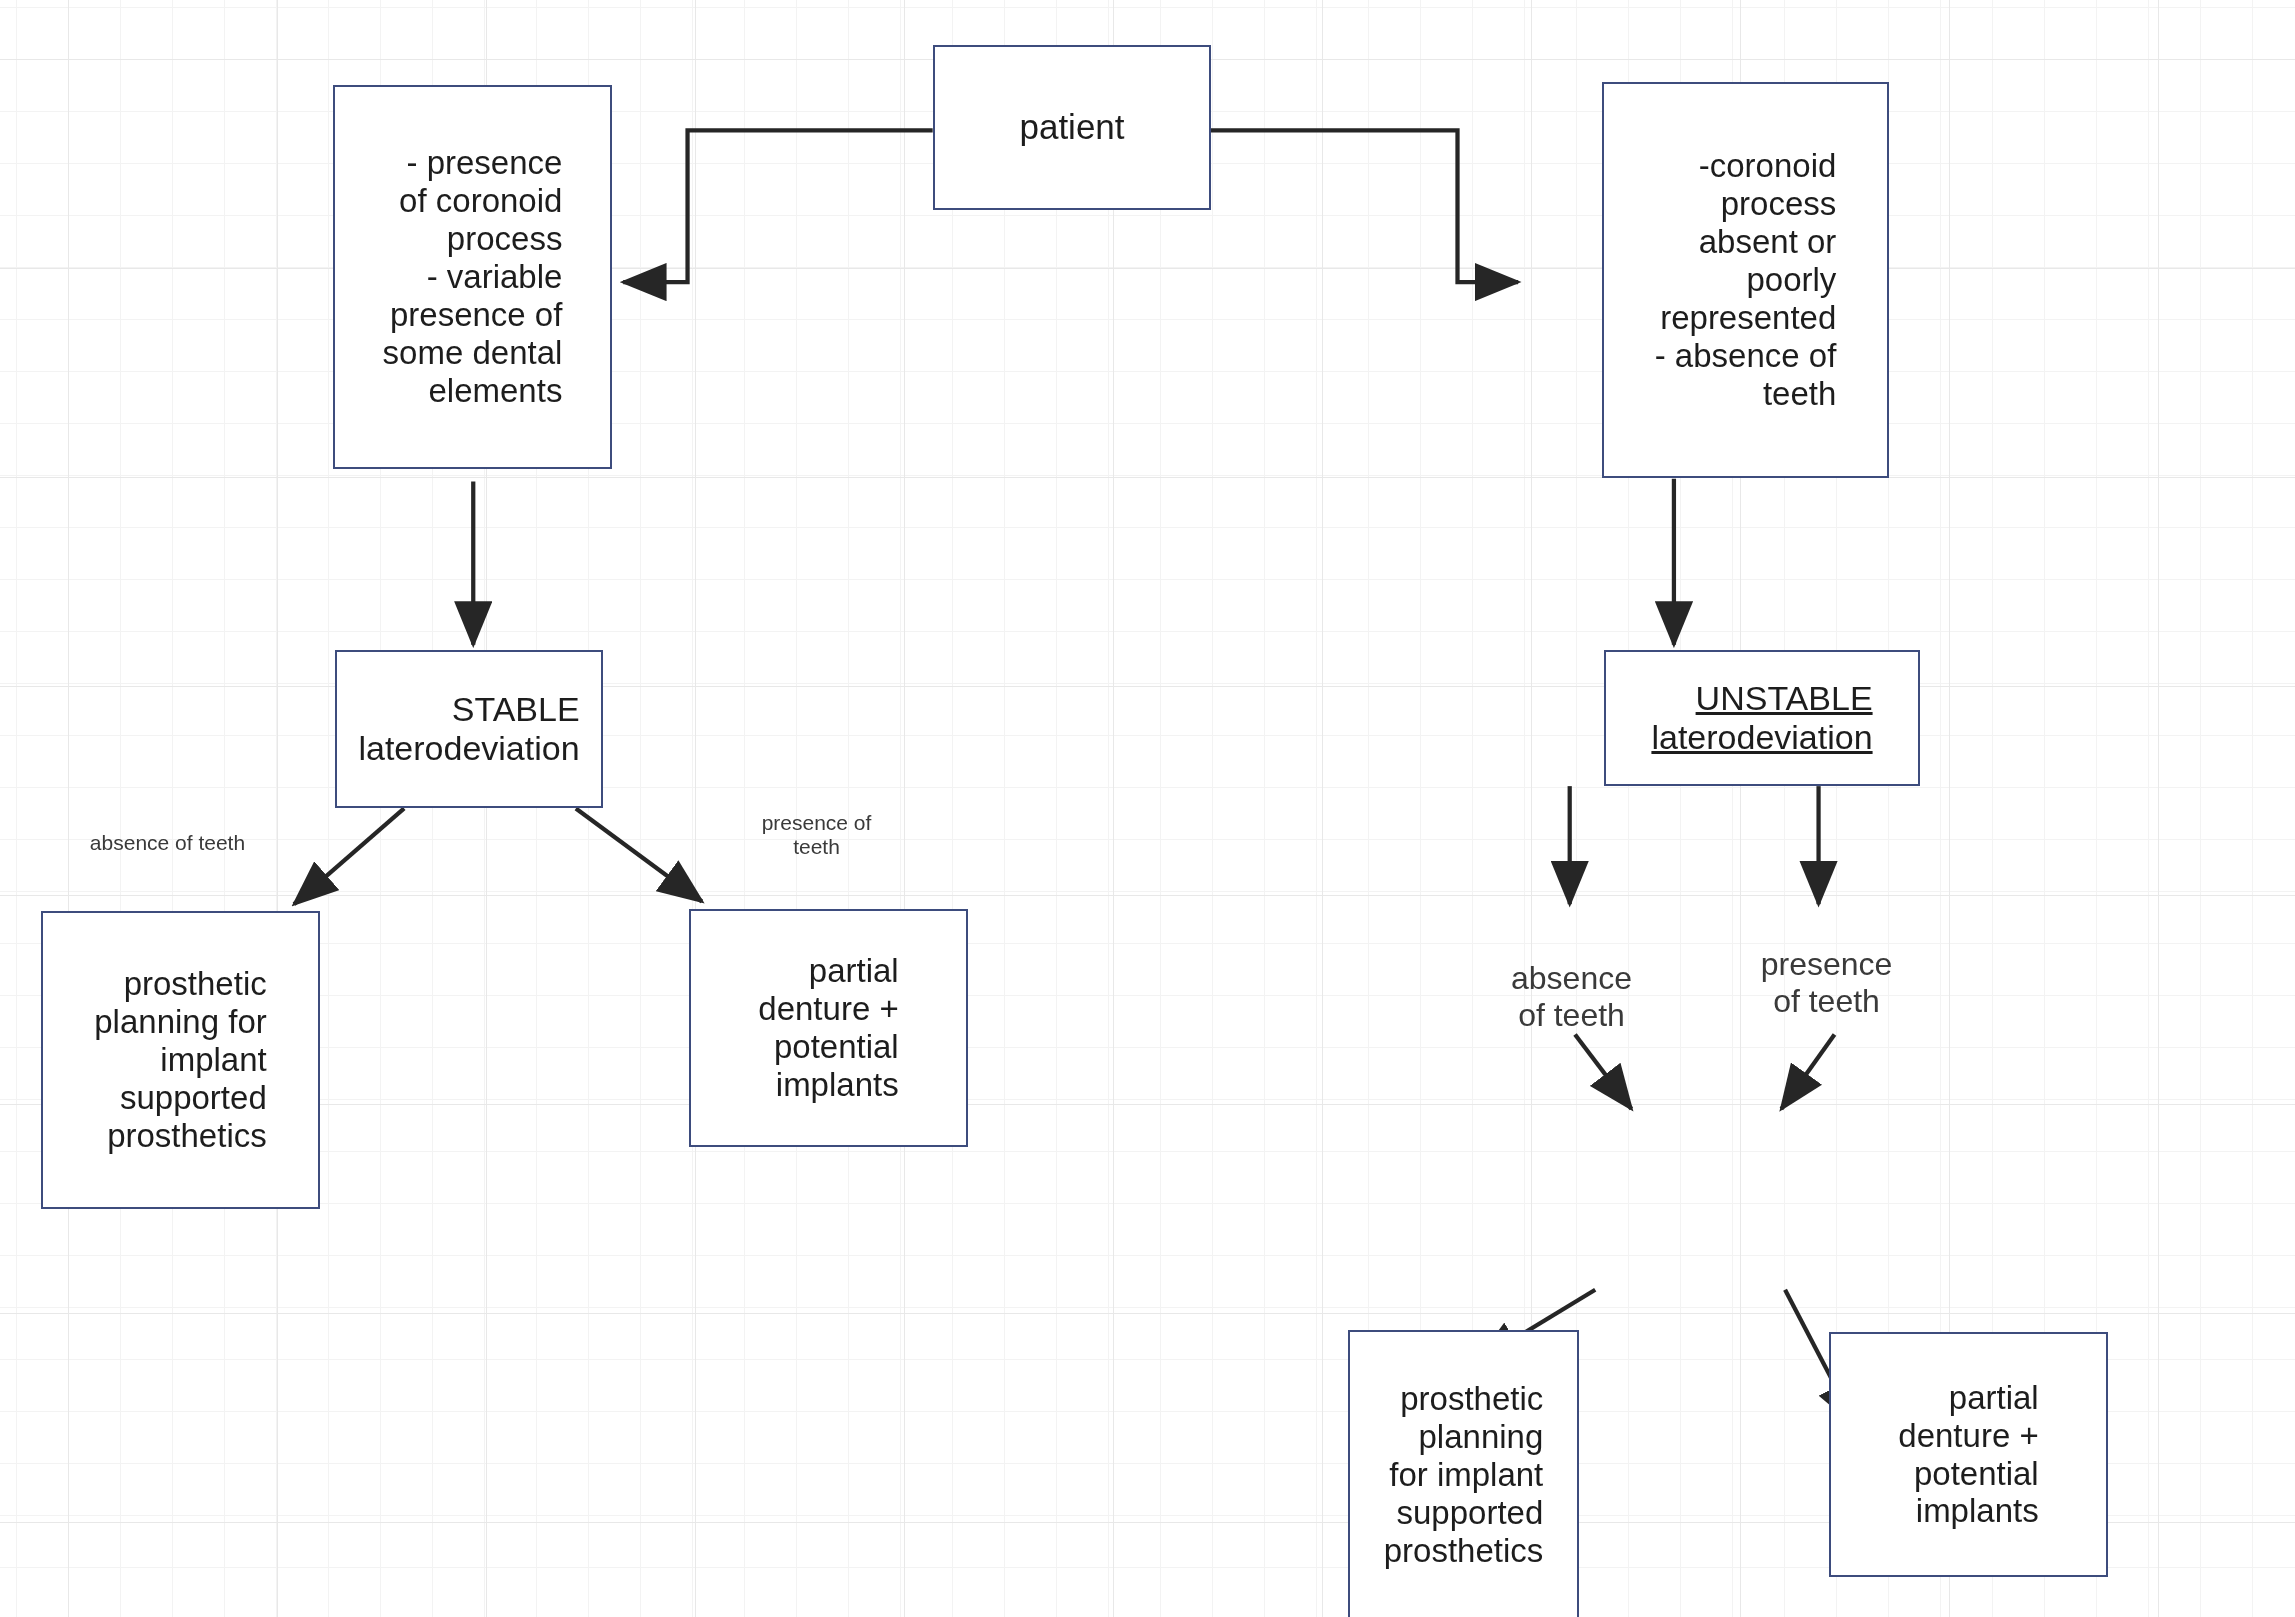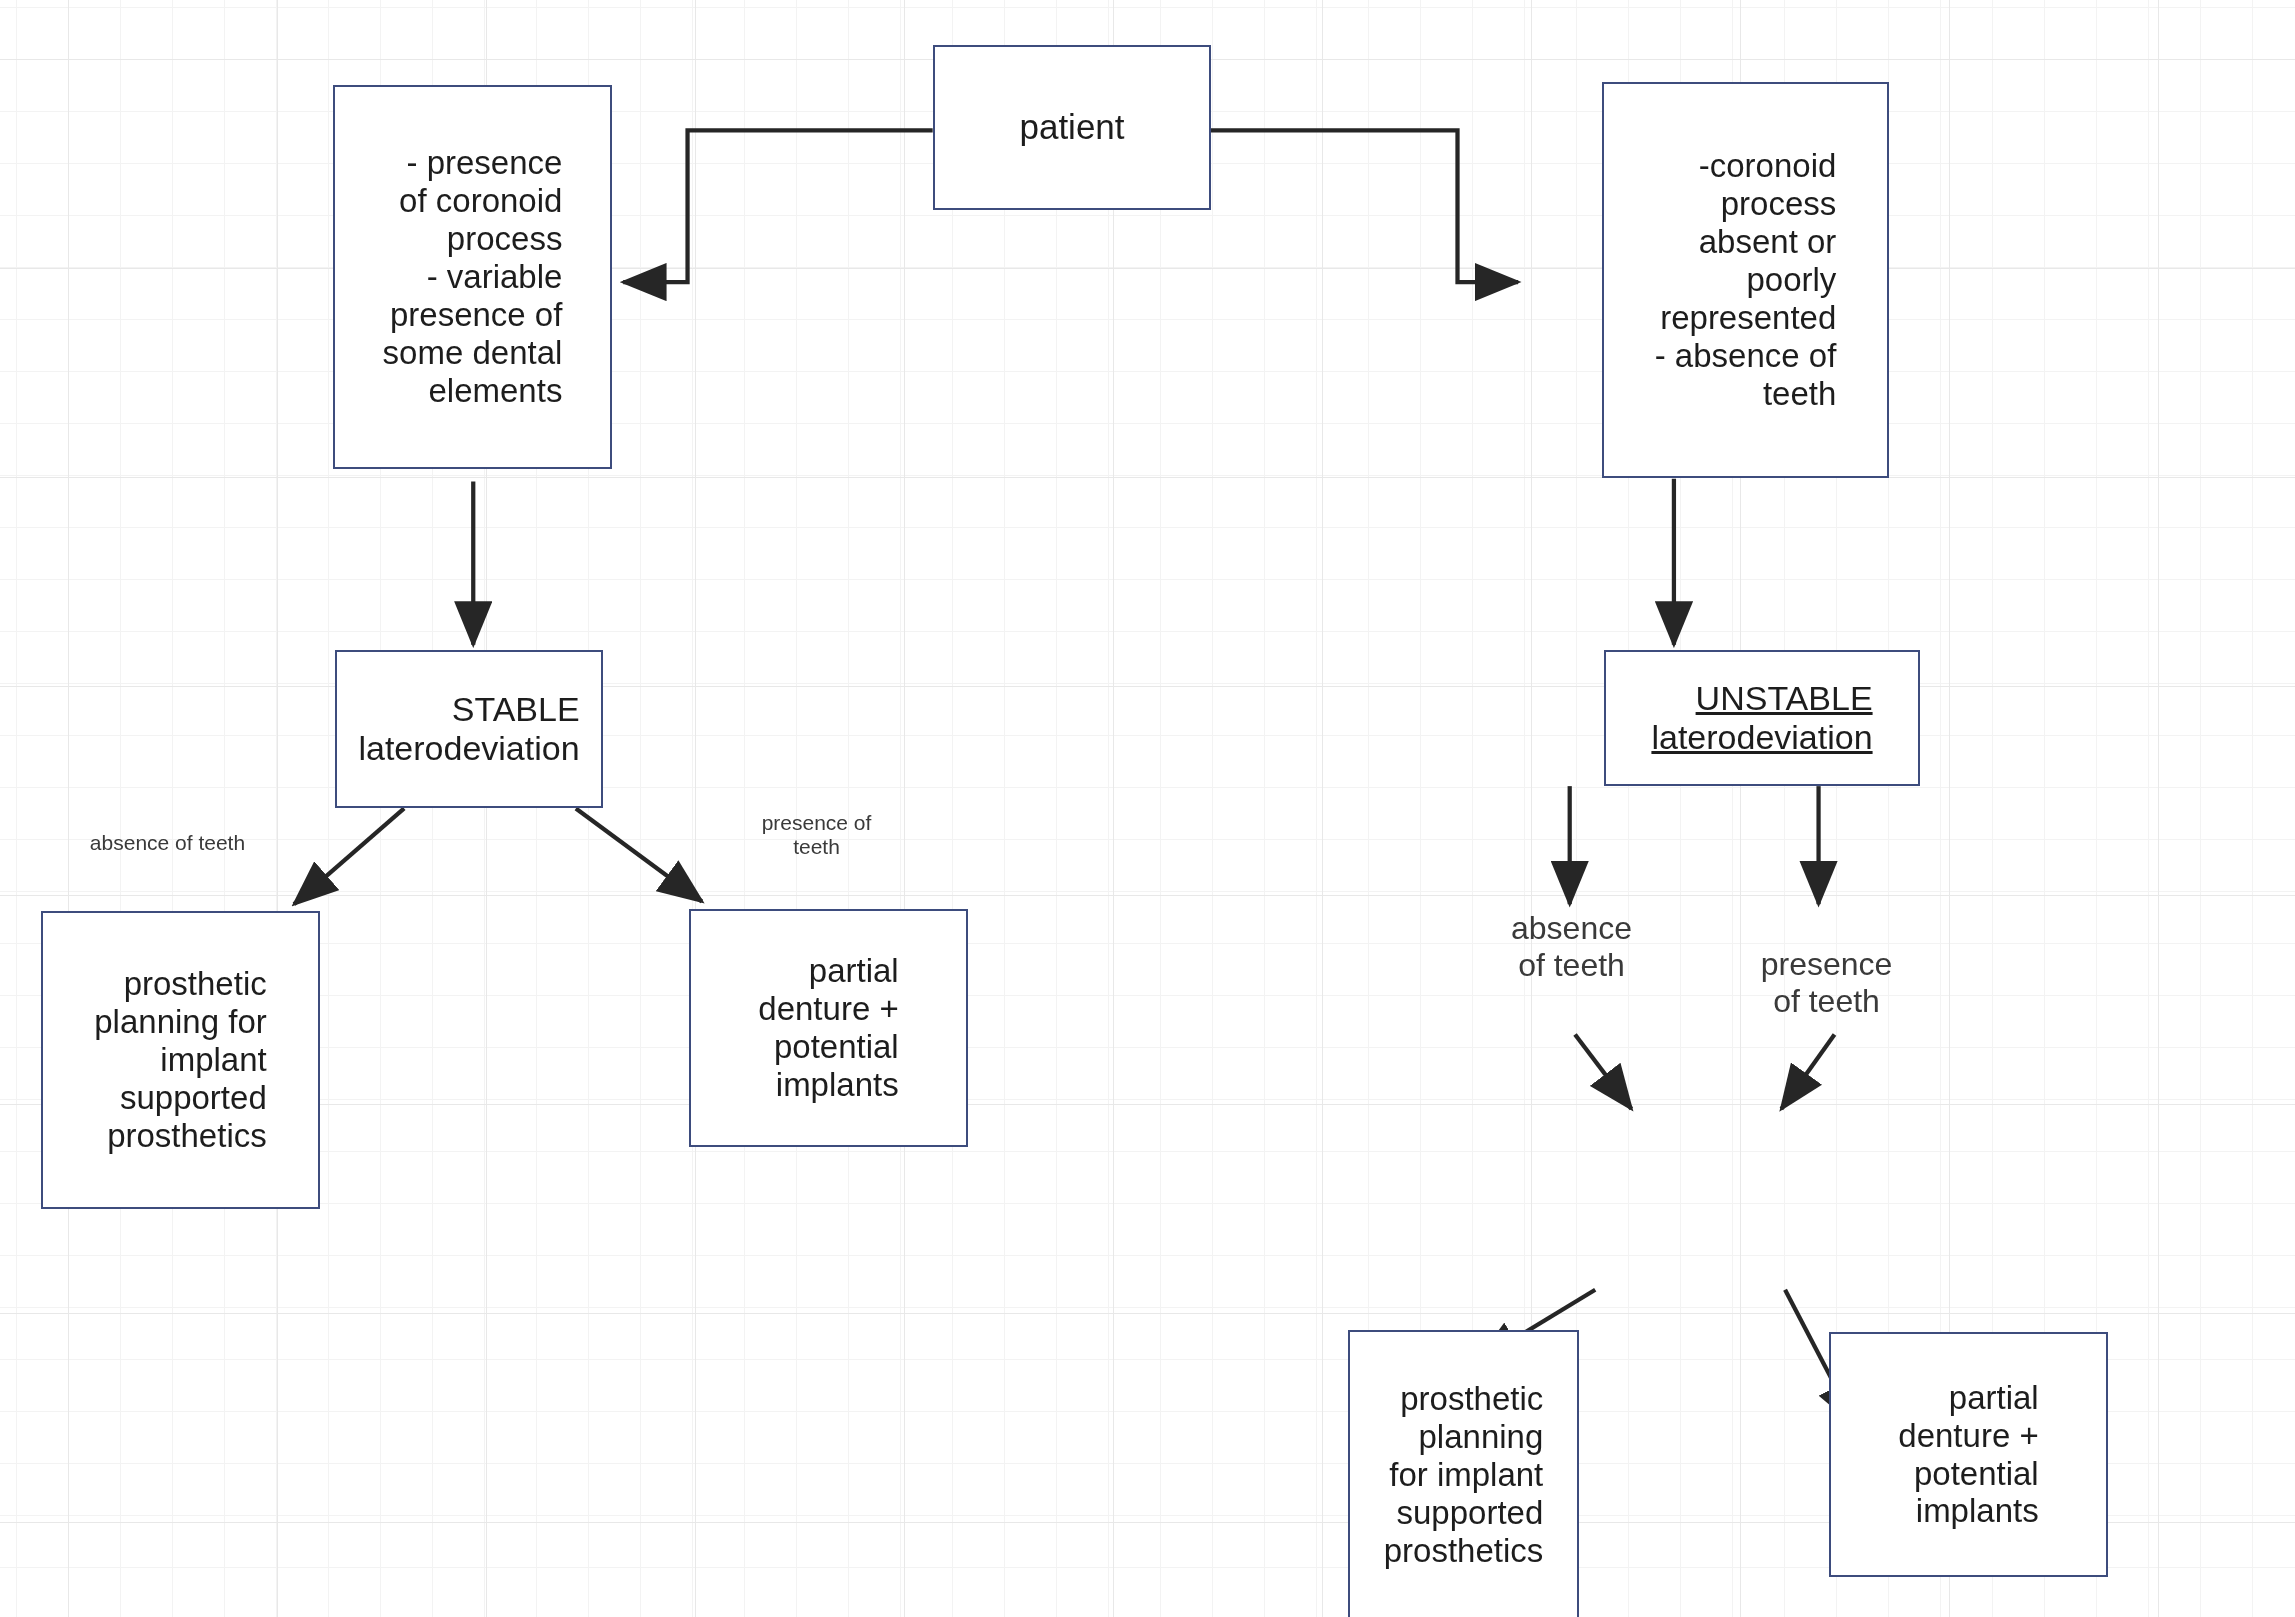--- a/index.html
+++ b/index.html
@@ -168,21 +168,21 @@
 
   <div class="edge-label small" style="left:56px; top:807px; width:223px;">
     <span>absence of teeth</span>
   </div>
 
   <div class="edge-label small" style="left:713px; top:787px; width:207px;">
     <span>presence of
 teeth</span>
   </div>
 
-  <div class="edge-label medium" style="left:1468px; top:873px; width:207px;">
+  <div class="edge-label medium" style="left:1468px; top:923px; width:207px;">
     <span>absence
 of teeth</span>
   </div>
 
   <div class="edge-label medium" style="left:1723px; top:909px; width:207px;">
     <span>presence
 of teeth</span>
   </div>
 
 </div>

